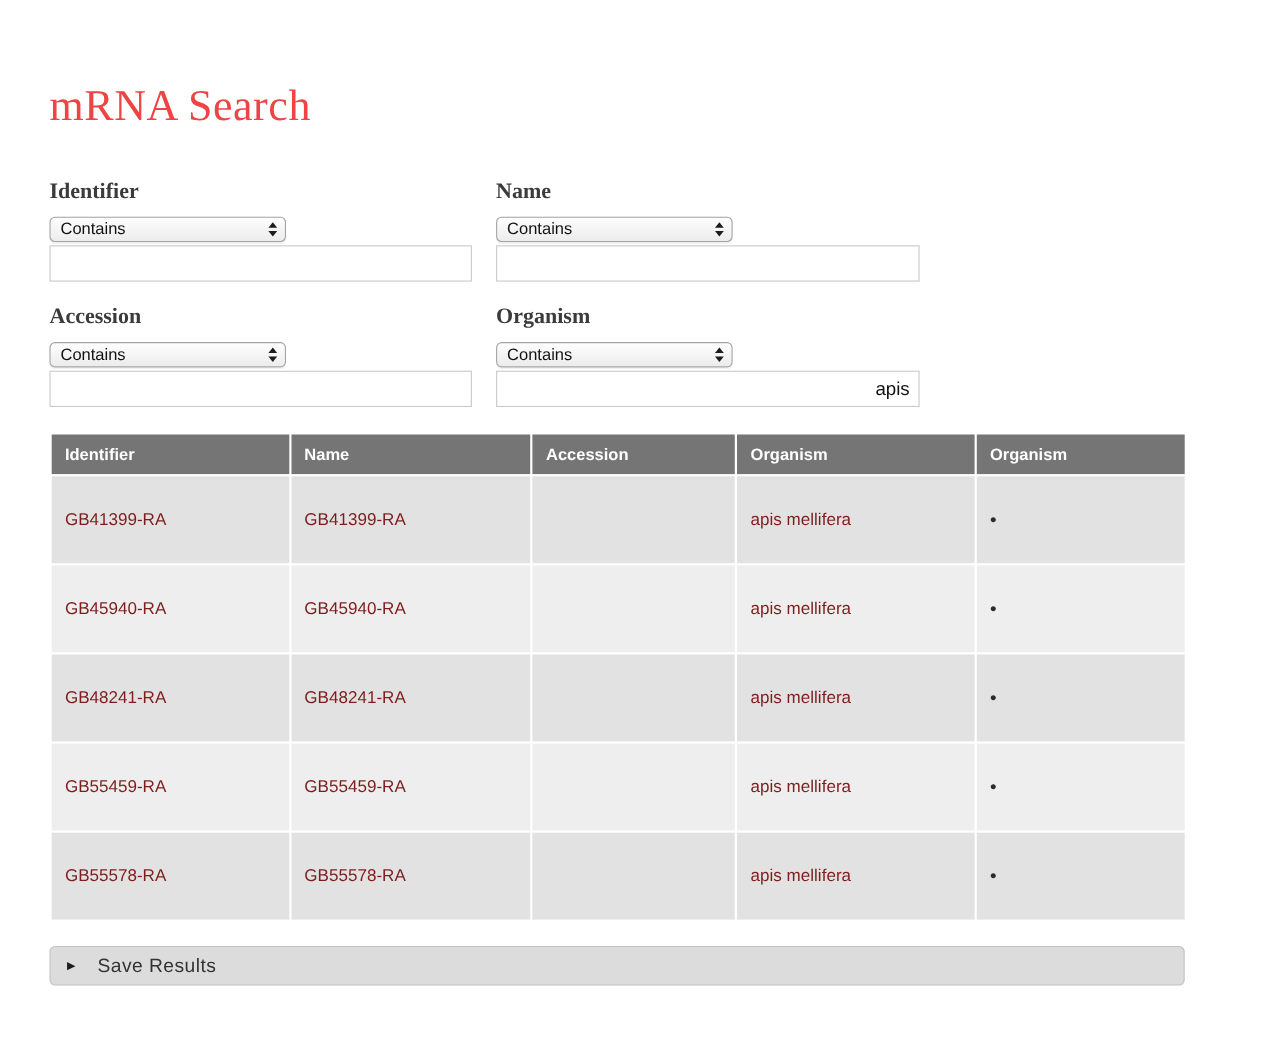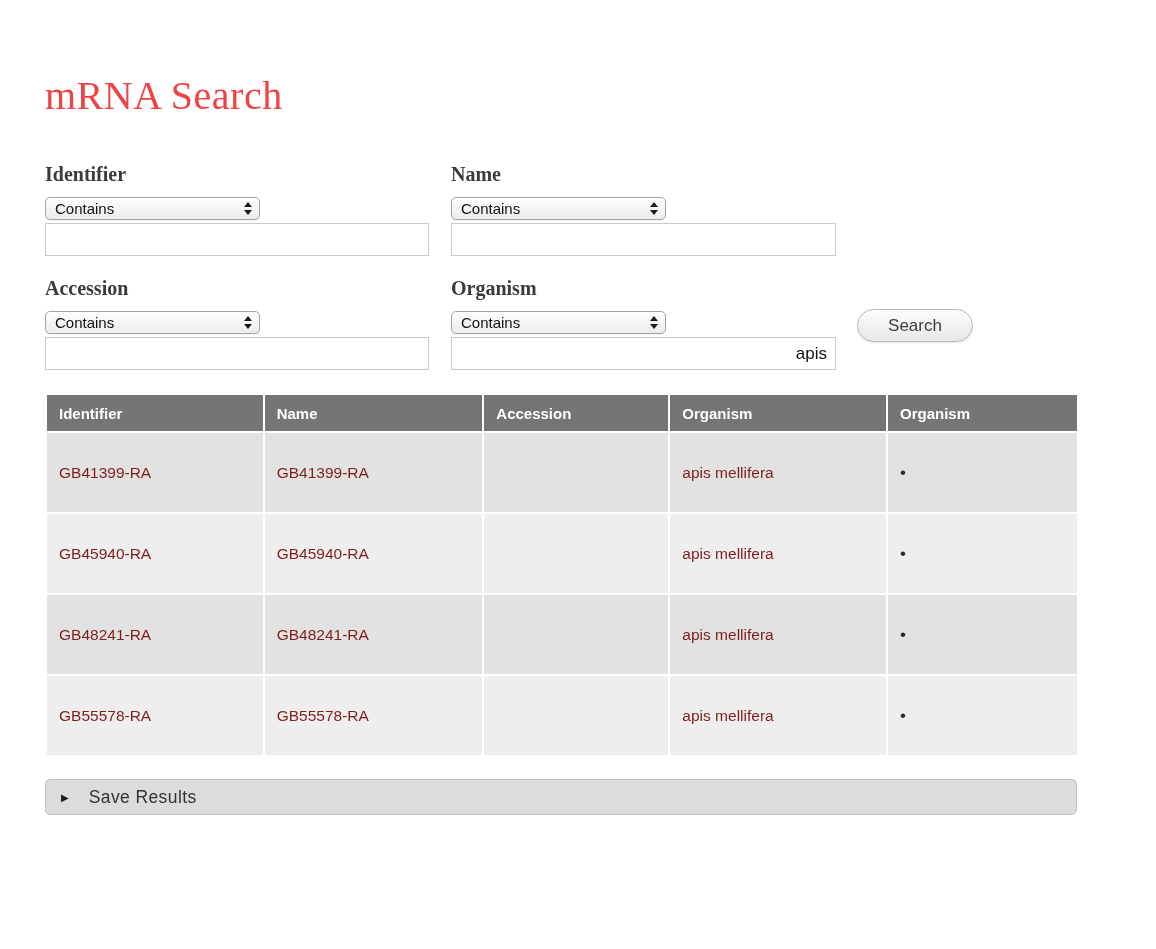--- a/index.html
+++ b/index.html
@@ -214,23 +214,20 @@
       <div class="fake-select">
         <span class="sel-text">Contains</span>
         <span class="sel-arrows">
             <i class="tri-up"></i>
             <i class="tri-down"></i>
           </span>
       </div>
       <input class="text-input" type="text" value="apis" style="">
     </div>
 
-    <div class="search-col">
-      <button class="search-button">Search</button>
-    </div>
 
   </div>
 
   <table class="results">
     <colgroup>
       <col style="width:217px">
         <col style="width:219px">
         <col style="width:185px">
         <col style="width:217px">
         <col style="width:190px">
@@ -260,20 +257,27 @@
         <td class="syn-cell"><span class="bullet">•</span></td>
       </tr>
       <tr>
         <td><a class="cell-link">GB48241-RA</a></td>
         <td><a class="cell-link">GB48241-RA</a></td>
         <td></td>
         <td><a class="cell-link">apis mellifera</a></td>
         <td class="syn-cell"><span class="bullet">•</span></td>
       </tr>
       <tr>
+        <td><a class="cell-link">GB55459-RA</a></td>
+        <td><a class="cell-link">GB55459-RA</a></td>
+        <td></td>
+        <td><a class="cell-link">apis mellifera</a></td>
+        <td class="syn-cell"><span class="bullet">•</span></td>
+      </tr>
+      <tr>
         <td><a class="cell-link">GB55578-RA</a></td>
         <td><a class="cell-link">GB55578-RA</a></td>
         <td></td>
         <td><a class="cell-link">apis mellifera</a></td>
         <td class="syn-cell"><span class="bullet">•</span></td>
       </tr>
     </tbody>
   </table>
 
   <div class="save-bar">

